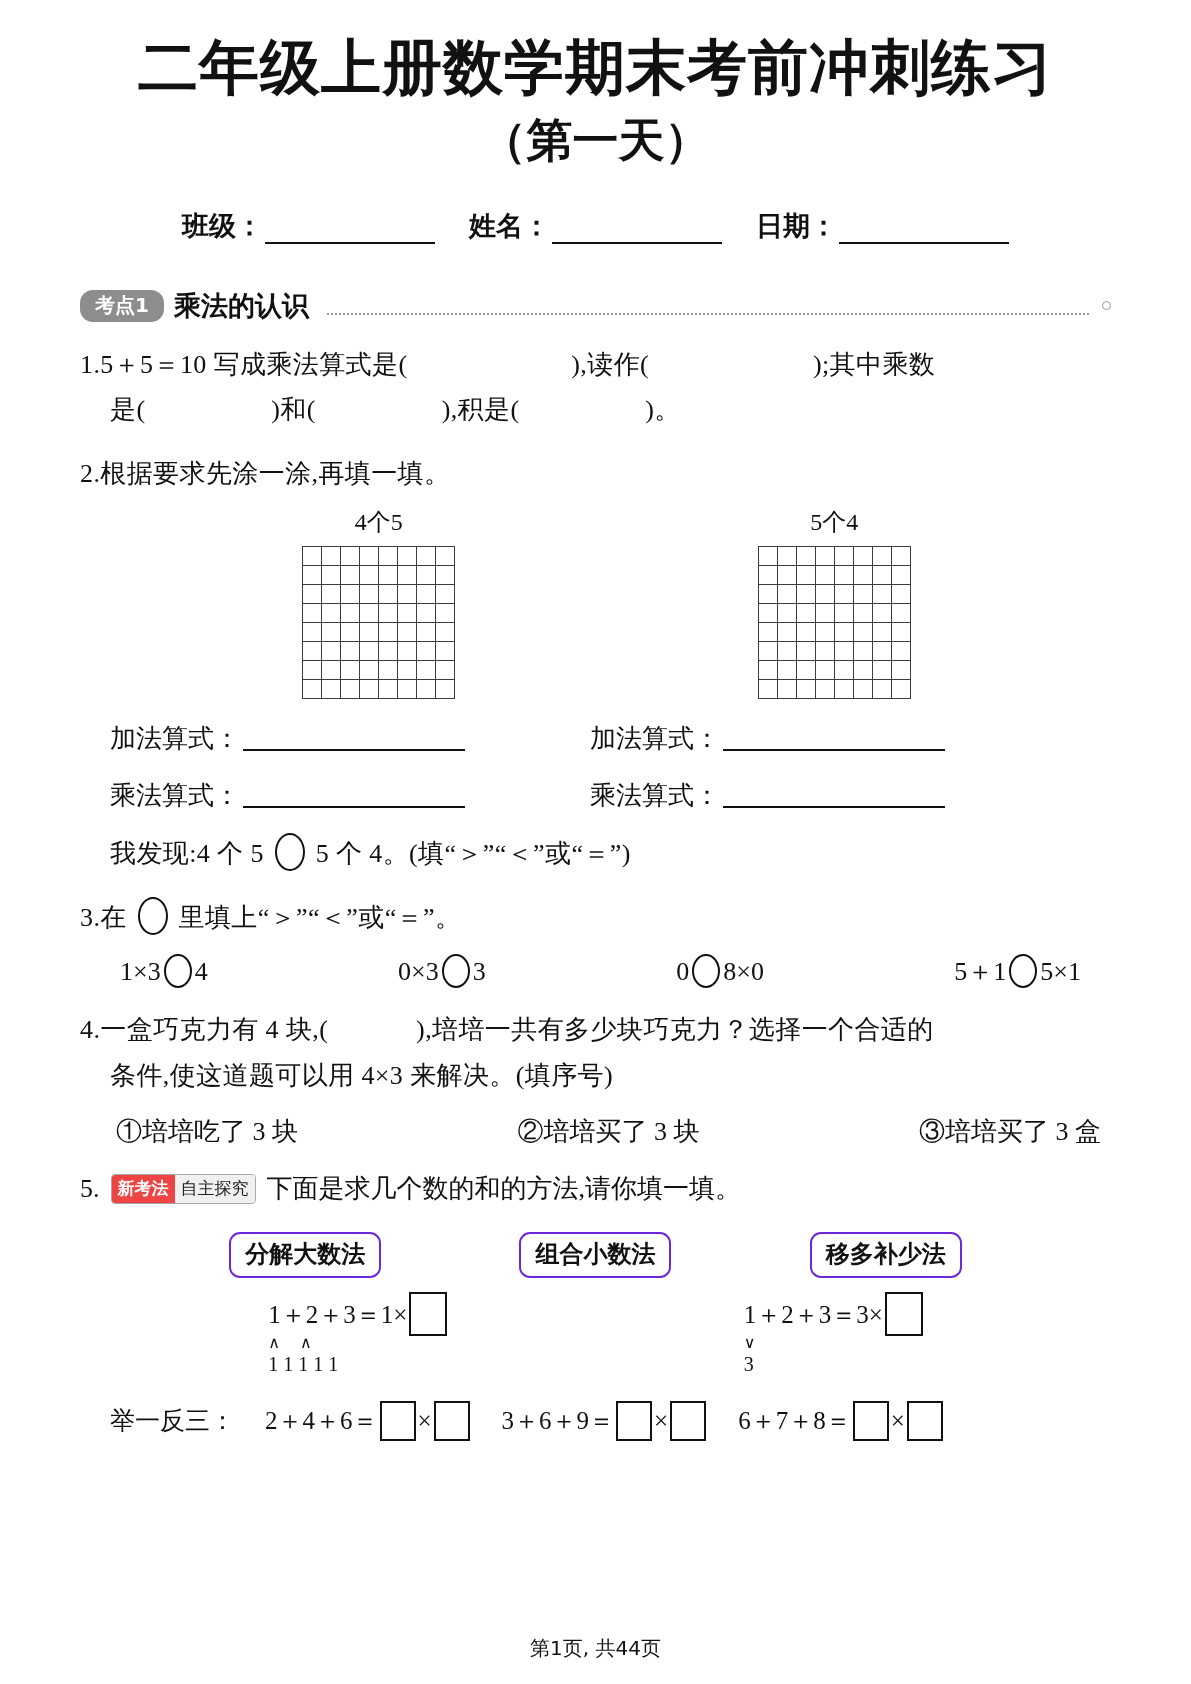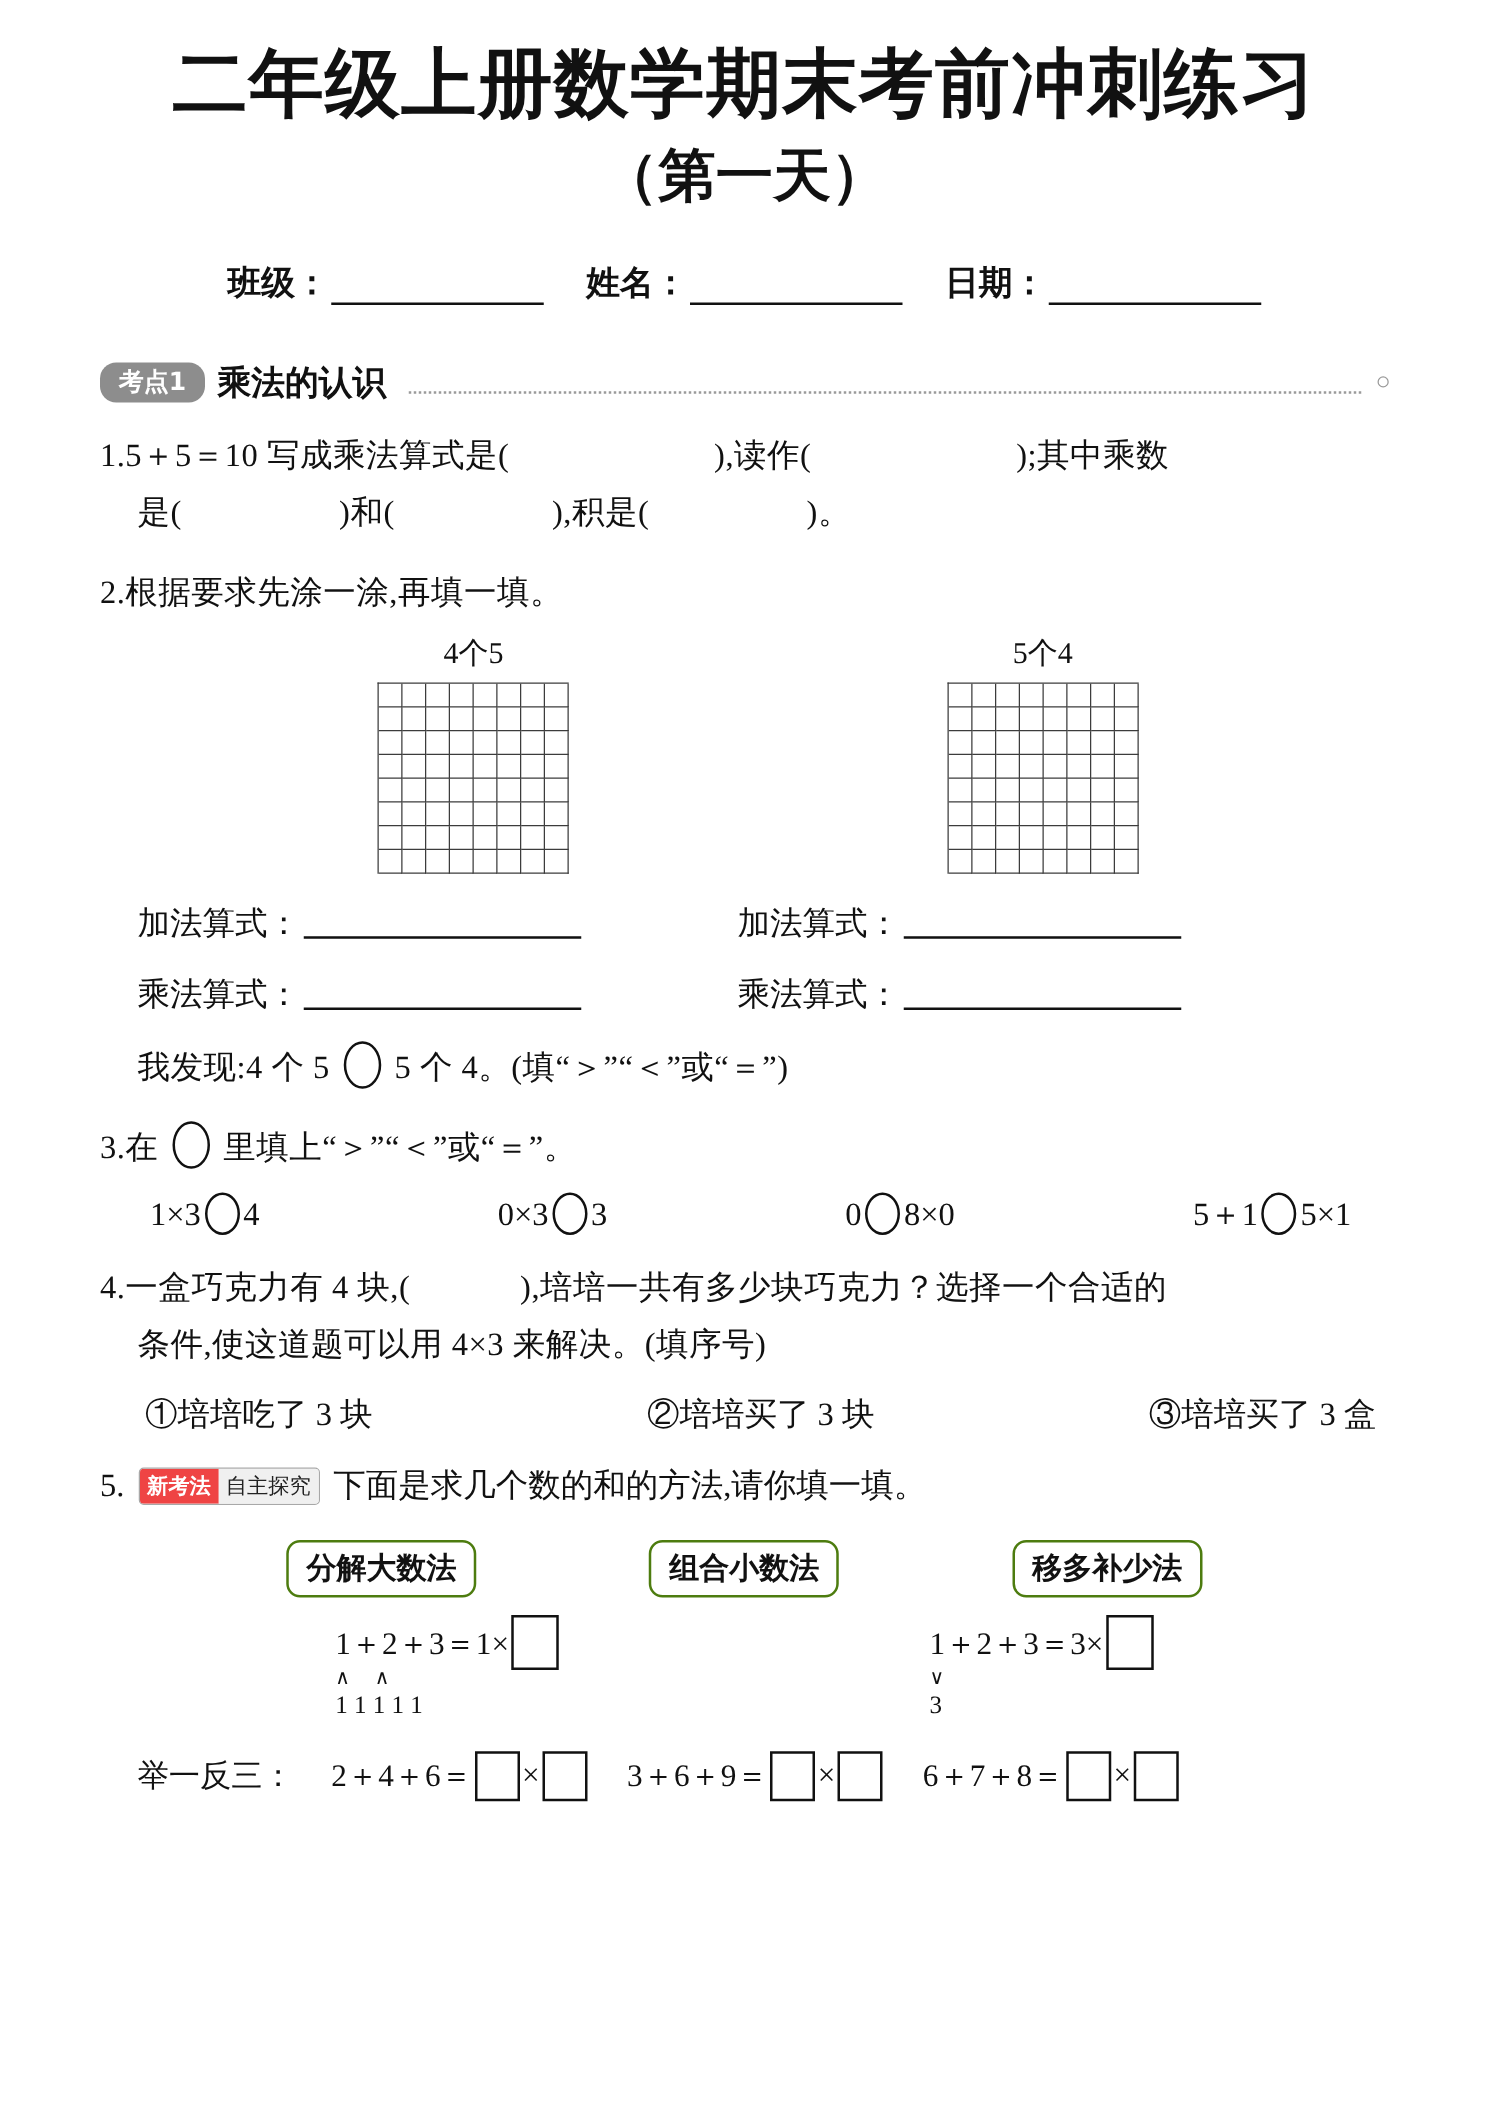--- a/index.html
+++ b/index.html
@@ -222,21 +222,21 @@
     display: flex; align-items: center;
     font-family: "DejaVu Sans", "Liberation Sans", sans-serif;
   }
   .methods-row {
     margin-top: 26px;
     display: flex;
     justify-content: space-around;
     padding: 0 80px;
   }
   .method-tag {
-    border: 2px solid #4d7c0f;
+    border: 2px solid #6d28d9;
     border-radius: 11px;
     padding: 4px 14px 6px 14px;
     font-size: 24px;
     font-weight: 600;
     white-space: nowrap;
     font-family: "DejaVu Sans", "Liberation Sans", sans-serif;
   }
   .formulas-row {
     margin-top: 14px;
     display: flex;
@@ -601,13 +601,14 @@
       <span class="box-sm"></span>
     </span>
     <span class="ex-item">
       <span>6＋7＋8＝</span>
       <span class="box-sm"></span>
       <span>×</span>
       <span class="box-sm"></span>
     </span>
   </div>
 
+  <div class="footer">第1页, 共44页</div>
 </div>
 
 </body></html>

